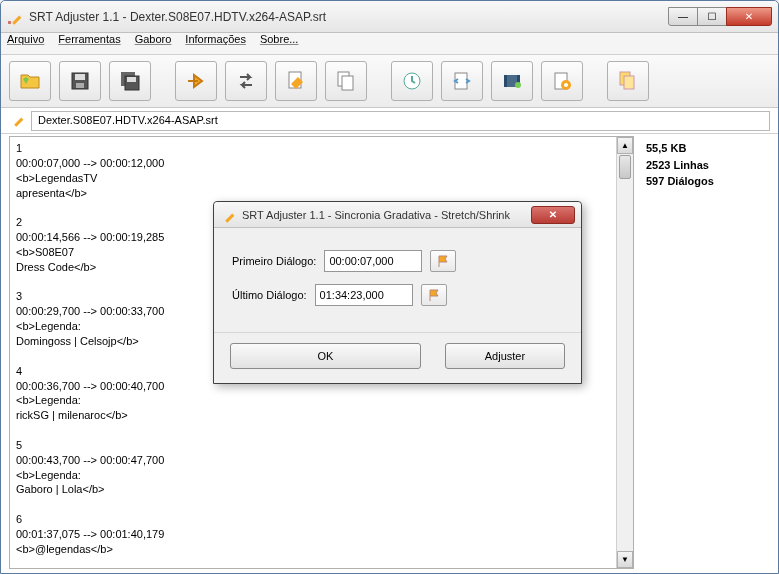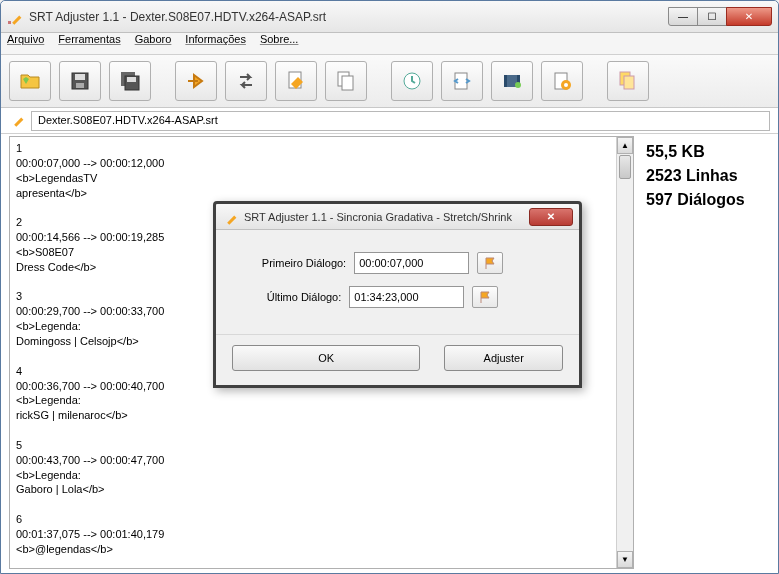--- a/index.html
+++ b/index.html
@@ -129,49 +129,49 @@
   position:absolute;
   top: 18px; left: 2px; right: 2px;
   height: 24px;
   background: linear-gradient(#e8e8e8,#c8c8c8);
   border:1px solid #a0a0a0;
   border-radius:2px;
 }
 .info-panel {
   width: 140px;
   padding: 6px 8px;
-  font-size: 16px;
+  font-size: 11px;
   font-weight: bold;
   line-height: 1.5;
 }
 .dialog {
   position: absolute;
   left: 212px; top: 200px;
   width: 369px;
   background: #f0f0f0;
-  border: 3px solid #404040;
+  border: 1px solid #404040;
   box-shadow: 3px 3px 10px rgba(0,0,0,0.3);
   border-radius: 4px 4px 0 0;
 }
 .dialog .titlebar { height: 26px; background: linear-gradient(#f8f8f8,#e4e4e4); border-radius: 4px 4px 0 0;}
 .dialog .title { font-size: 11px; }
 .dlg-close {
   width: 44px; height: 18px;
   background: linear-gradient(#d9746d,#b83c34);
   border:1px solid #8a2a22;
   border-radius:3px;
   color:#fff;
   display:flex;align-items:center;justify-content:center;
   font-size:10px;font-weight:bold;
 }
 .dlg-body { padding: 22px 18px 14px; }
-.dlg-row { display:flex; align-items:center; gap:8px; margin-bottom:12px; justify-content:center; }
+.dlg-row { display:flex; align-items:center; gap:8px; margin-bottom:12px; justify-content:flex-start; }
 .dlg-row label { font-size:11px; }
 .dlg-row input {
-  width: 115px; height:22px;
+  width: 98px; height:22px;
   border:1px solid #969696;
   padding:2px 4px;
   font-size:11px;
   font-family: inherit;
 }
 .flagbtn {
   width:26px;height:22px;
   border:1px solid #a0a0a0;
   background:linear-gradient(#fdfdfd,#e8e8e8);
   border-radius:2px;

